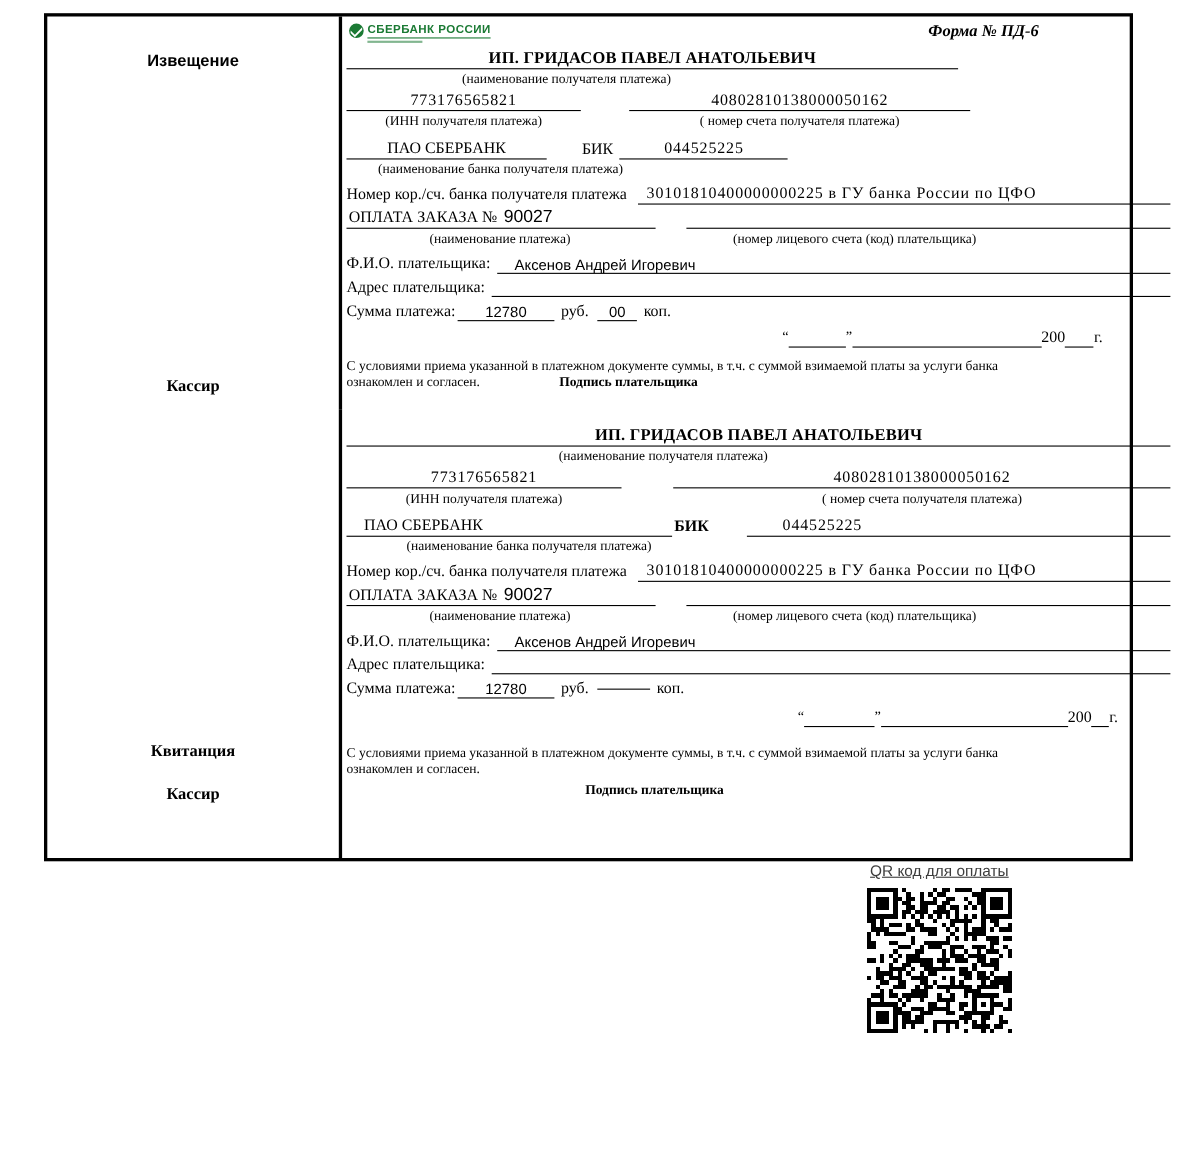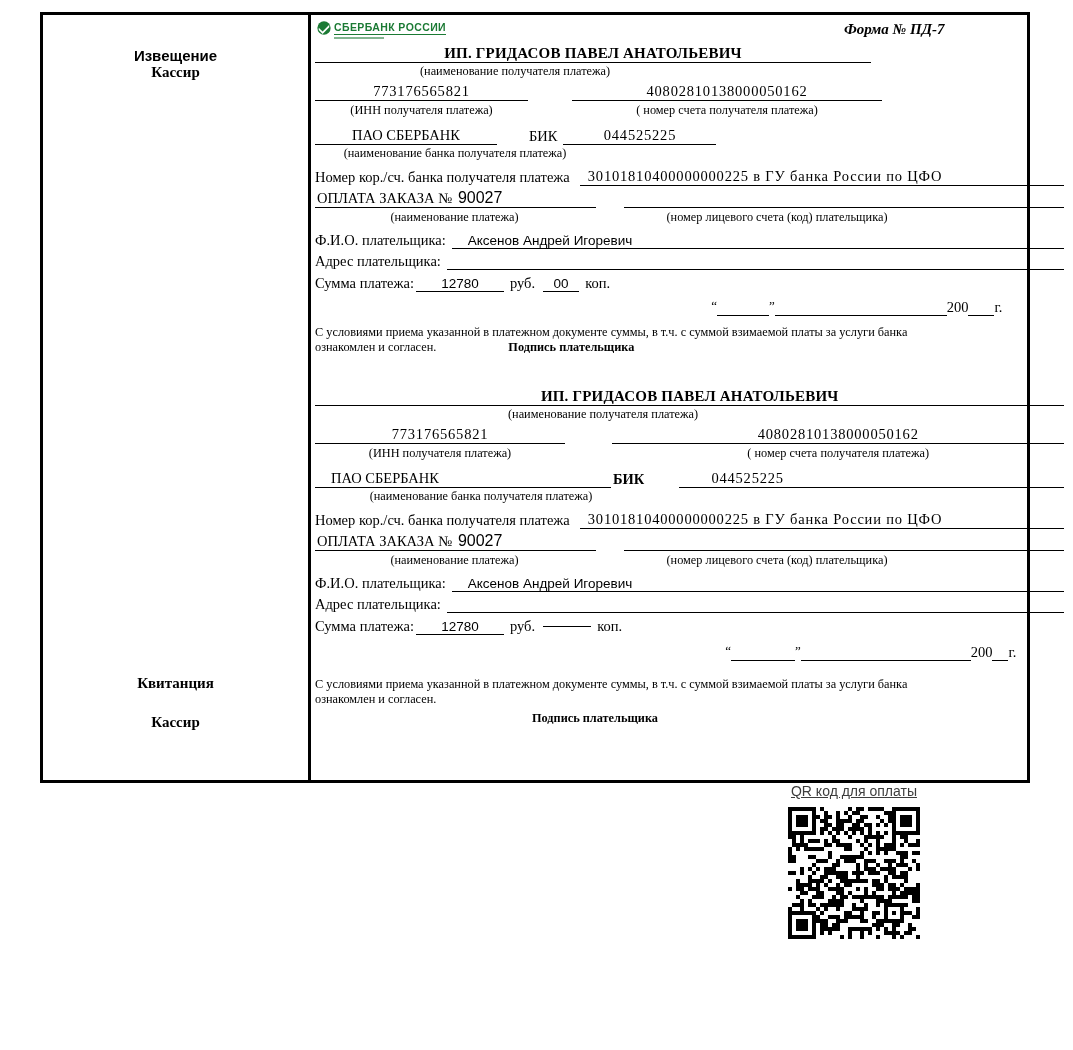--- a/index.html
+++ b/index.html
@@ -1,21 +1,21 @@
 <!DOCTYPE html>
 <html><head>
 <meta charset="utf-8">
 <style>
   html,body{margin:0;padding:0;background:#fff;}
   .page{position:relative;width:1073px;height:1050px;background:#fff;
         font-family:"Liberation Serif",serif;color:#000;overflow:hidden;}
   .doc{position:absolute;left:40px;top:12px;width:984px;border:3px solid #000;
        display:grid;grid-template-columns:268px 1fr;}
   .side{border-right:3px solid #000;display:flex;flex-direction:column;align-items:center;}
-  .side1{padding:32px 8px 12px;}
+  .side1{justify-content:space-between;padding:32px 8px 12px;}
   .side2{justify-content:flex-end;gap:22px;padding:0 8px 49px;}
   .side-label{font-weight:bold;font-size:15px;}
   .f-sans{font-family:"Liberation Sans",sans-serif;}
   .main{padding:6px 4px 6px 4px;position:relative;}
   .main1{min-height:345px;}
   .main2{min-height:388px;padding-top:14px;}
 
   .hdr-row{display:flex;justify-content:space-between;align-items:flex-start;height:22px;}
   .logo{display:flex;align-items:flex-start;gap:3px;margin-left:2px;}
   .logo-icon{width:14px;height:14px;margin-top:0px;}
@@ -110,21 +110,21 @@
         <div class="logo">
           <svg class="logo-icon" viewBox="0 0 20 20">
             <circle cx="10" cy="10" r="9.5" fill="#1b7a34"></circle>
             <path d="M2.5 9.5 L8 15 L17.5 5.5 L17.5 9 L8 18.5 L2.5 13 Z" fill="#ffffff"></path>
           </svg>
           <div class="logo-txt">
             <span class="logo-name">СБЕРБАНК РОССИИ</span>
             <span class="logo-sub"></span>
           </div>
         </div>
-        <div class="form-no">Форма № ПД-7</div>
+        <div class="form-no">Форма № ПД-6</div>
       </div>
 
       <div class="u name-line nl1">ИП. ГРИДАСОВ ПАВЕЛ АНАТОЛЬЕВИЧ</div>
       <div class="cap cap1-s1">(наименование получателя платежа)</div>
 
       <div class="frow nums">
         <div class="u c1 num">773176565821</div>
         <div class="u c2 num">40802810138000050162</div>
       </div>
       <div class="frow caps">

